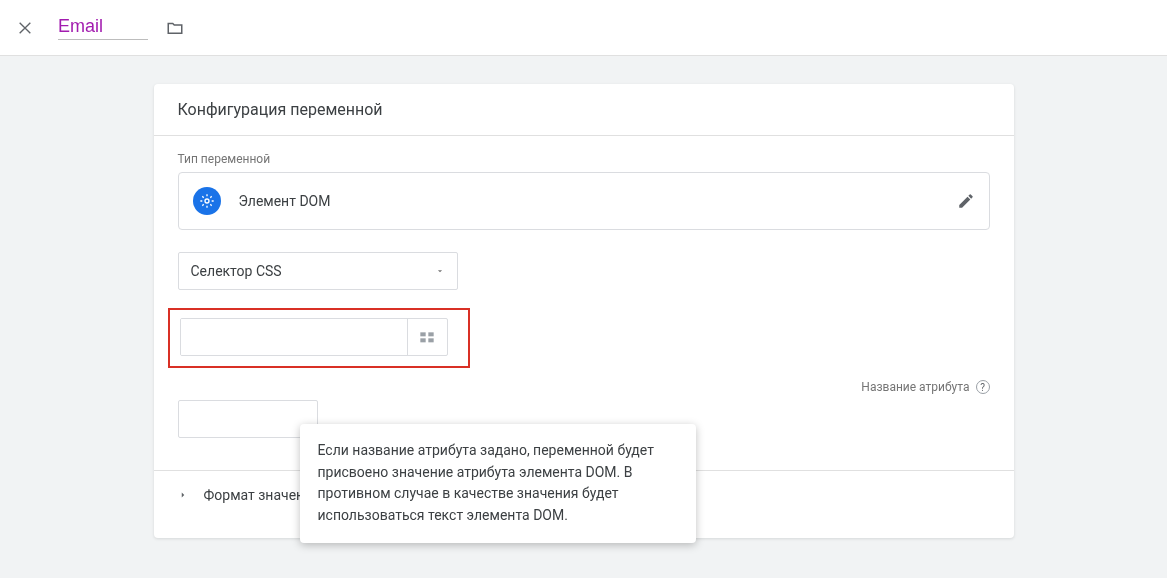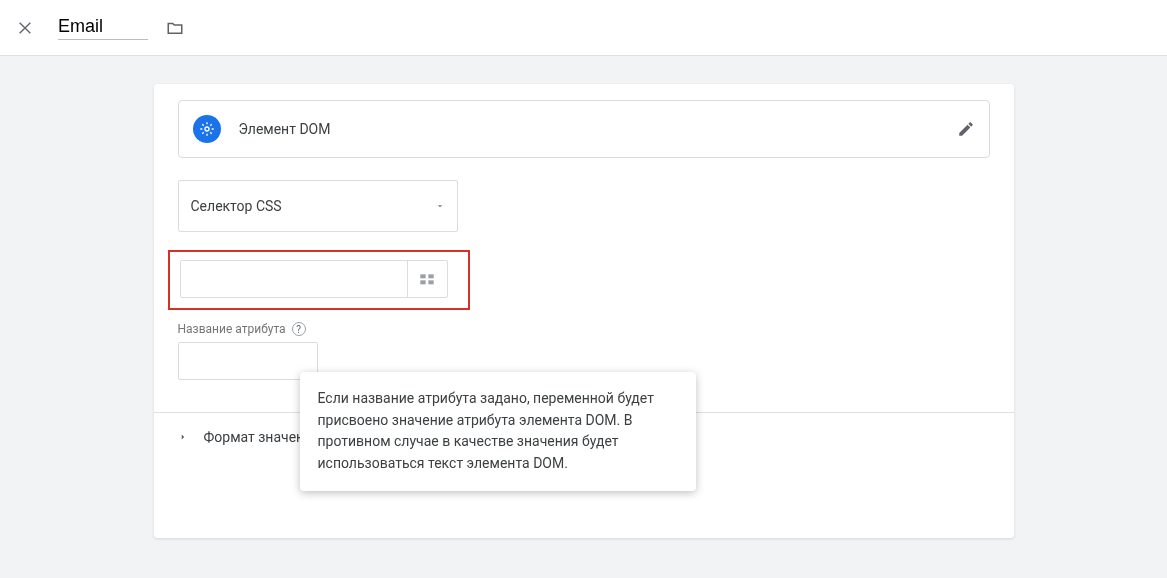--- a/index.html
+++ b/index.html
@@ -26,21 +26,21 @@
   .title-input-wrap {
     margin-left: 24px;
     border-bottom: 1px solid #bdbdbd;
     padding-bottom: 2px;
     min-width: 90px;
   }
   .title-input {
     border: none;
     outline: none;
     font-size: 18px;
-    color: #000000;
+    color: #a21caf;
     background: transparent;
     width: 90px;
   }
   .folder-icon {
     margin-left: 18px;
     color: #5f6368;
     cursor: pointer;
     display:flex;
   }
   .workspace {
@@ -96,21 +96,21 @@
     flex: 1;
   }
   .pencil-icon {
     color: #5f6368;
     cursor: pointer;
     display:flex;
   }
   .select-box {
     border: 1px solid #dadce0;
     border-radius: 2px;
-    height: 52px;
+    height: 38px;
     width: 280px;
     display: flex;
     align-items: center;
     padding: 0 12px;
     margin-bottom: 18px;
     cursor: pointer;
     color: #3c4043;
   }
   .select-box .caret {
     margin-left: auto;
@@ -143,20 +143,21 @@
     border-left: 1px solid #dadce0;
     display:flex; align-items:center; justify-content:center;
     color: #9aa0a6;
     cursor: pointer;
   }
   .label-with-help {
     display: flex;
     align-items: center;
     gap: 6px;
     margin-bottom: 6px;
+    justify-content: flex-end;
   }
   .help-icon {
     width: 14px; height: 14px;
     border: 1px solid #9aa0a6;
     border-radius: 50%;
     color: #5f6368;
     font-size: 10px;
     display:flex; align-items:center; justify-content:center;
     cursor: pointer;
   }
@@ -217,22 +218,24 @@
   </div>
   <div class="folder-icon">
     <svg width="18" height="18" viewBox="0 0 24 24">
         <path fill="none" stroke="currentColor" stroke-width="2" d="M3 6 h6 l2 2 h10 v11 h-18 z"></path>
       </svg>
   </div>
 </div>
 
 <div class="workspace">
   <div class="card">
+    <div class="card-header">Конфигурация переменной</div>
     <div class="card-body">
 
+      <div class="field-label">Тип переменной</div>
       <div class="type-row">
         <div class="gear-circle">
           <svg width="16" height="16" viewBox="0 0 24 24">
               <circle cx="12" cy="12" r="3" fill="none" stroke="currentColor" stroke-width="2"></circle>
               <path fill="none" stroke="currentColor" stroke-width="2" d="M12 2v3 M12 19v3 M2 12h3 M19 12h3 M5 5l2 2 M17 17l2 2 M19 5l-2 2 M5 19l2-2"></path>
             </svg>
         </div>
         <div class="type-name">Элемент DOM</div>
         <div class="pencil-icon">
           <svg width="18" height="18" viewBox="0 0 24 24">

